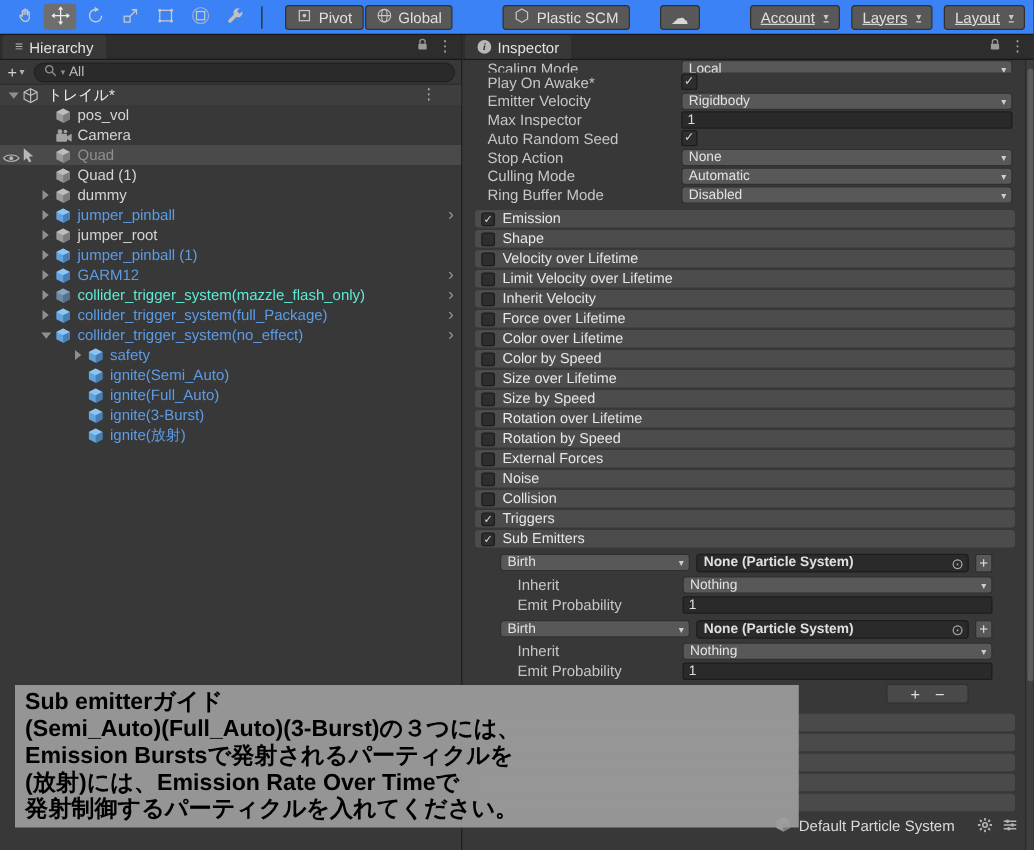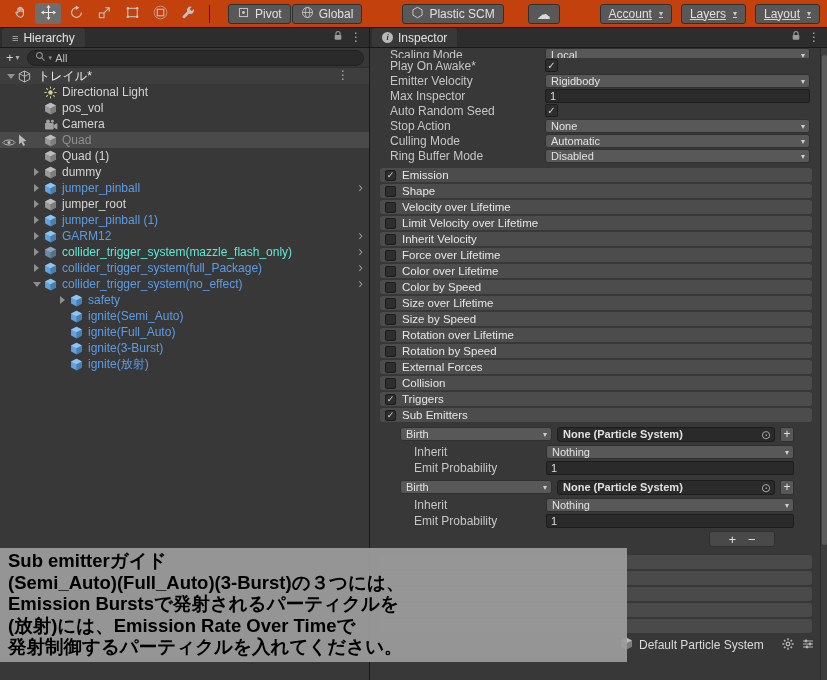--- a/index.html
+++ b/index.html
@@ -1,21 +1,21 @@
 <!DOCTYPE html>
 <html><head>
 <meta charset="utf-8">
 <style>
   *{margin:0;padding:0;box-sizing:border-box;}
   html,body{width:827px;height:680px;overflow:hidden;}
   body{background:#282828;font-family:"Liberation Sans","DejaVu Sans",sans-serif;font-size:12px;color:#d2d2d2;}
   .root{position:relative;width:827px;height:680px;background:#383838;overflow:hidden;}
 
   
-  .topbar{height:28px;background:#c2410c;border-bottom:1px solid #191919;display:flex;align-items:center;padding:0 7px;gap:2px;}
+  .topbar{height:28px;background:#3b82f6;border-bottom:1px solid #191919;display:flex;align-items:center;padding:0 7px;gap:2px;}
   .tools{display:flex;align-items:center;gap:2px;}
   .toolbtn{width:26px;height:21px;display:flex;align-items:center;justify-content:center;border-radius:3px;}
   .toolbtn.active{background:#6e6e6e;}
   .vsep{width:1px;height:18px;background:#2a2a2a;margin:0 6px;}
   .tb-btn{height:20px;background:#585858;border:1px solid #303030;border-radius:3px;display:flex;align-items:center;gap:5px;padding:0 8px;color:#e0e0e0;font-size:12px;white-space:nowrap;}
   .tb-caret{font-size:8px;color:#c8c8c8;margin-left:2px;}
   .seg{display:flex;gap:1px;margin-left:10px;}
   .center-group{display:flex;align-items:center;gap:24px;margin-left:38px;}
   .right-group{display:flex;align-items:center;gap:9px;margin-left:auto;text-decoration:underline;}
   .cloud-glyph{font-size:14px;color:#d8d8d8;line-height:12px;}
@@ -87,21 +87,21 @@
   .list-footer{height:16px;margin:3px 45px 0 auto;width:66px;background:#494949;border:1px solid #303030;border-radius:3px;display:flex;align-items:center;justify-content:center;gap:12px;}
   .lf-btn{color:#e0e0e0;font-size:13px;line-height:13px;}
   .phwrap{margin-top:8px;}
   .ph{height:14px;background:#4a4a4a;border-radius:3px;margin:0 8px 2px 10px;}
   .bottomrow{height:16px;margin-top:4px;display:flex;align-items:center;gap:6px;padding-left:250px;color:#dadada;font-size:12px;white-space:nowrap;}
   .bright{margin-left:auto;display:flex;gap:8px;margin-right:6px;align-items:center;}
   .vscroll{position:absolute;top:20px;right:0;bottom:0;width:7px;background:#3e3e3e;border-left:1px solid #2a2a2a;}
   .vthumb{position:absolute;top:7px;left:1px;width:5px;height:490px;background:#5d5d5d;border-radius:3px;}
 
   
-  .overlay{position:absolute;left:0;top:548px;width:627px;background:rgba(156,156,156,0.93);padding:2px 8px 4px;z-index:10;}
+  .overlay{position:absolute;left:12px;top:548px;width:627px;background:rgba(156,156,156,0.93);padding:2px 8px 4px;z-index:10;}
   .overlay div{color:#000;font-weight:bold;font-size:18.5px;line-height:21.6px;white-space:nowrap;}
 </style>
 </head>
 <body>
 
 <div class="root">
 
   <div class="topbar">
     <div class="tools" id="tools">
         <div class="toolbtn">
@@ -241,33 +241,20 @@
             </svg>
           </span>
         <span class="scene-label">トレイル*</span>
         <span class="kebab scene-kebab">⋮</span>
       </div>
       <div class="tree" id="tree">
           <div class="trow kind-plain">
             <span class="tpad" style="width:30px"></span>
             <span class="tri leaf"></span>
             <span class="ticon">
-              <svg width="13" height="13" viewBox="0 0 14 14">
-                <circle cx="7" cy="7" r="2.4" fill="#cfcf9a"></circle>
-                <g stroke="#cfcf9a" stroke-width="1.1">
-                  <path d="M7 0.5v2.4M7 11.1v2.4M0.5 7h2.4M11.1 7h2.4M2.4 2.4l1.7 1.7M9.9 9.9l1.6 1.6M11.6 2.4L9.9 4.1M4.1 9.9l-1.7 1.7"></path>
-                </g>
-              </svg>
-            </span>
-            <span class="tlabel">Directional Light</span>
-          </div>
-          <div class="trow kind-plain">
-            <span class="tpad" style="width:30px"></span>
-            <span class="tri leaf"></span>
-            <span class="ticon">
               <svg width="13" height="13" viewBox="0 0 12 12">
                 <path d="M6 0.8L11 3.3v5.4L6 11.2 1 8.7V3.3z" fill="#9a9a9a"></path>
                 <path d="M6 0.8L11 3.3 6 5.8 1 3.3z" fill="#bcbcbc"></path>
                 <path d="M6 5.8l5-2.5v5.4l-5 3z" fill="#7c7c7c"></path>
               </svg>
             </span>
             <span class="tlabel">pos_vol</span>
           </div>
           <div class="trow kind-plain">
             <span class="tpad" style="width:30px"></span>
@@ -606,20 +593,24 @@
               <span class="checkbox small"></span>
               <span class="mlabel">Rotation over Lifetime</span>
             </div>
             <div class="module">
               <span class="checkbox small"></span>
               <span class="mlabel">Rotation by Speed</span>
             </div>
             <div class="module">
               <span class="checkbox small"></span>
               <span class="mlabel">External Forces</span>
+            </div>
+            <div class="module">
+              <span class="checkbox small"></span>
+              <span class="mlabel">Noise</span>
             </div>
             <div class="module">
               <span class="checkbox small"></span>
               <span class="mlabel">Collision</span>
             </div>
             <div class="module">
               <span class="checkbox small">
                 <span>✓</span>
               </span>
               <span class="mlabel">Triggers</span>

